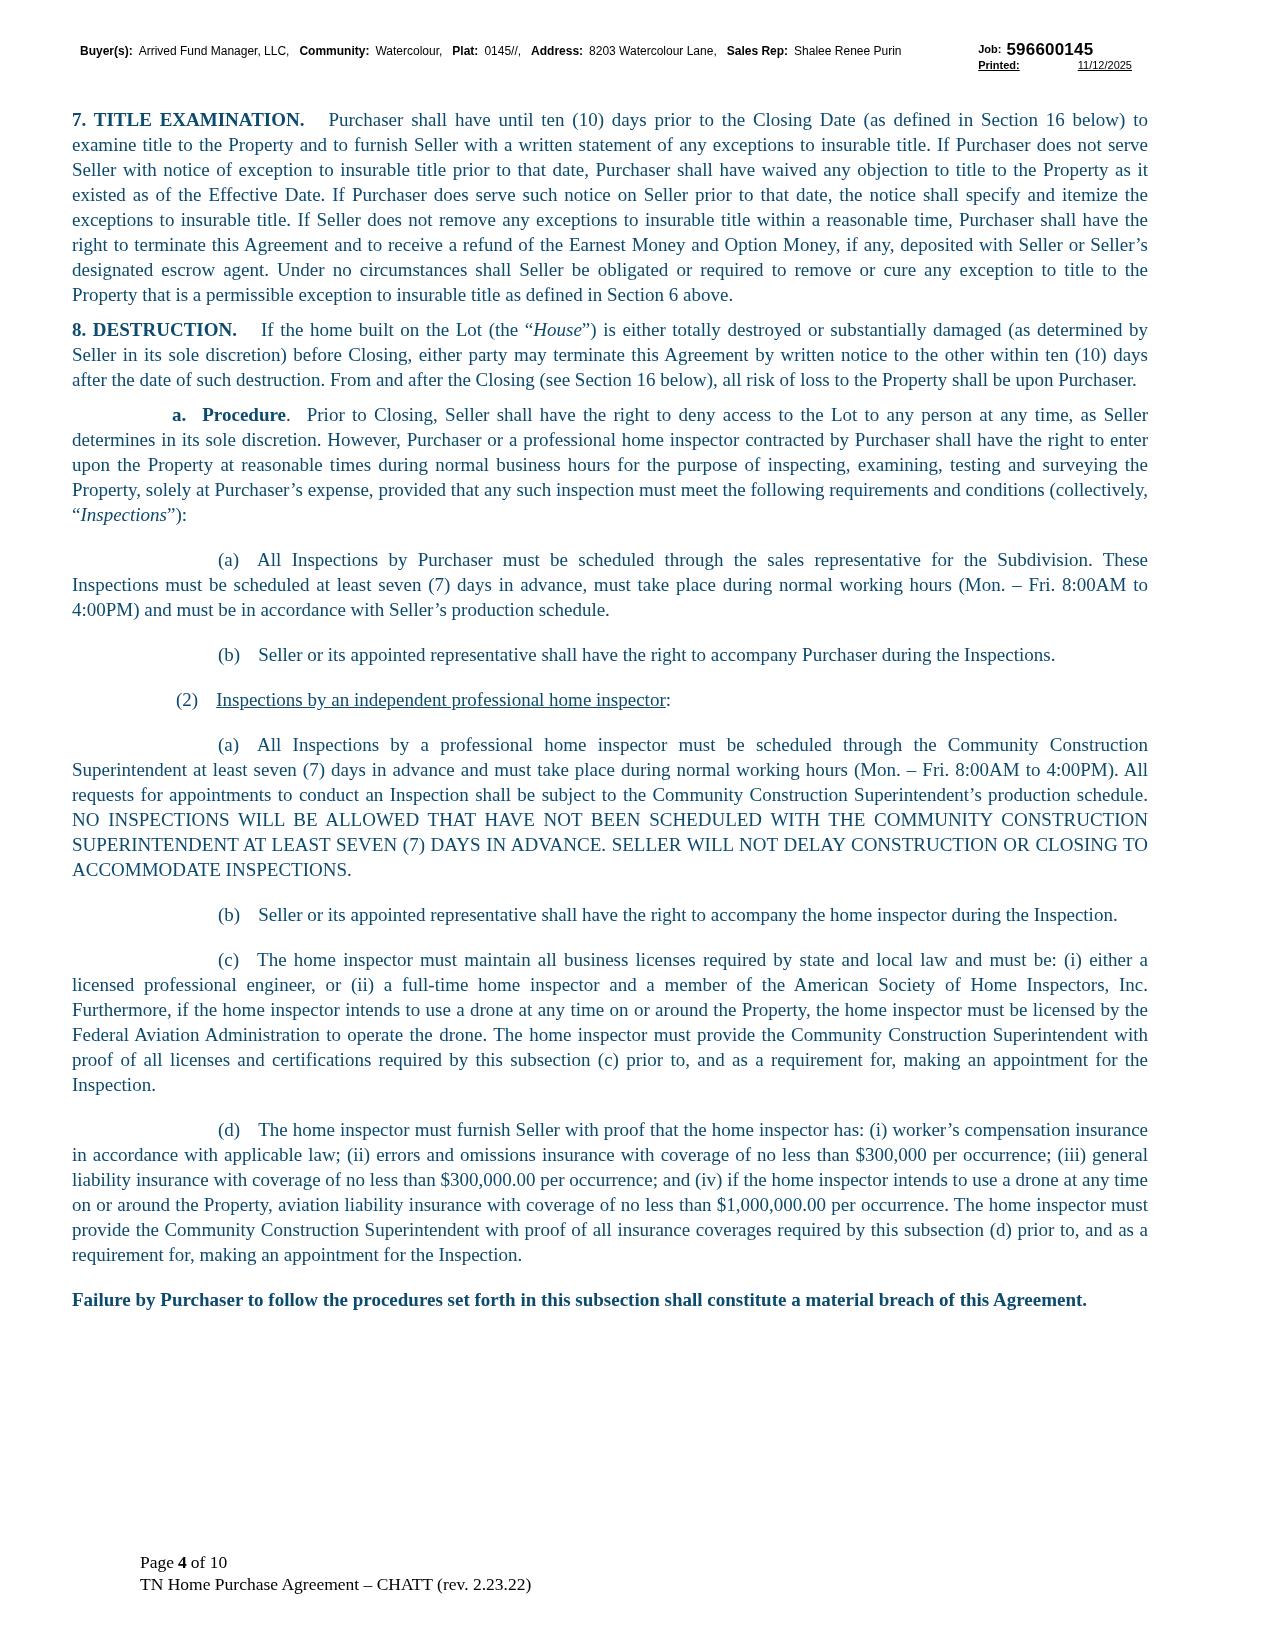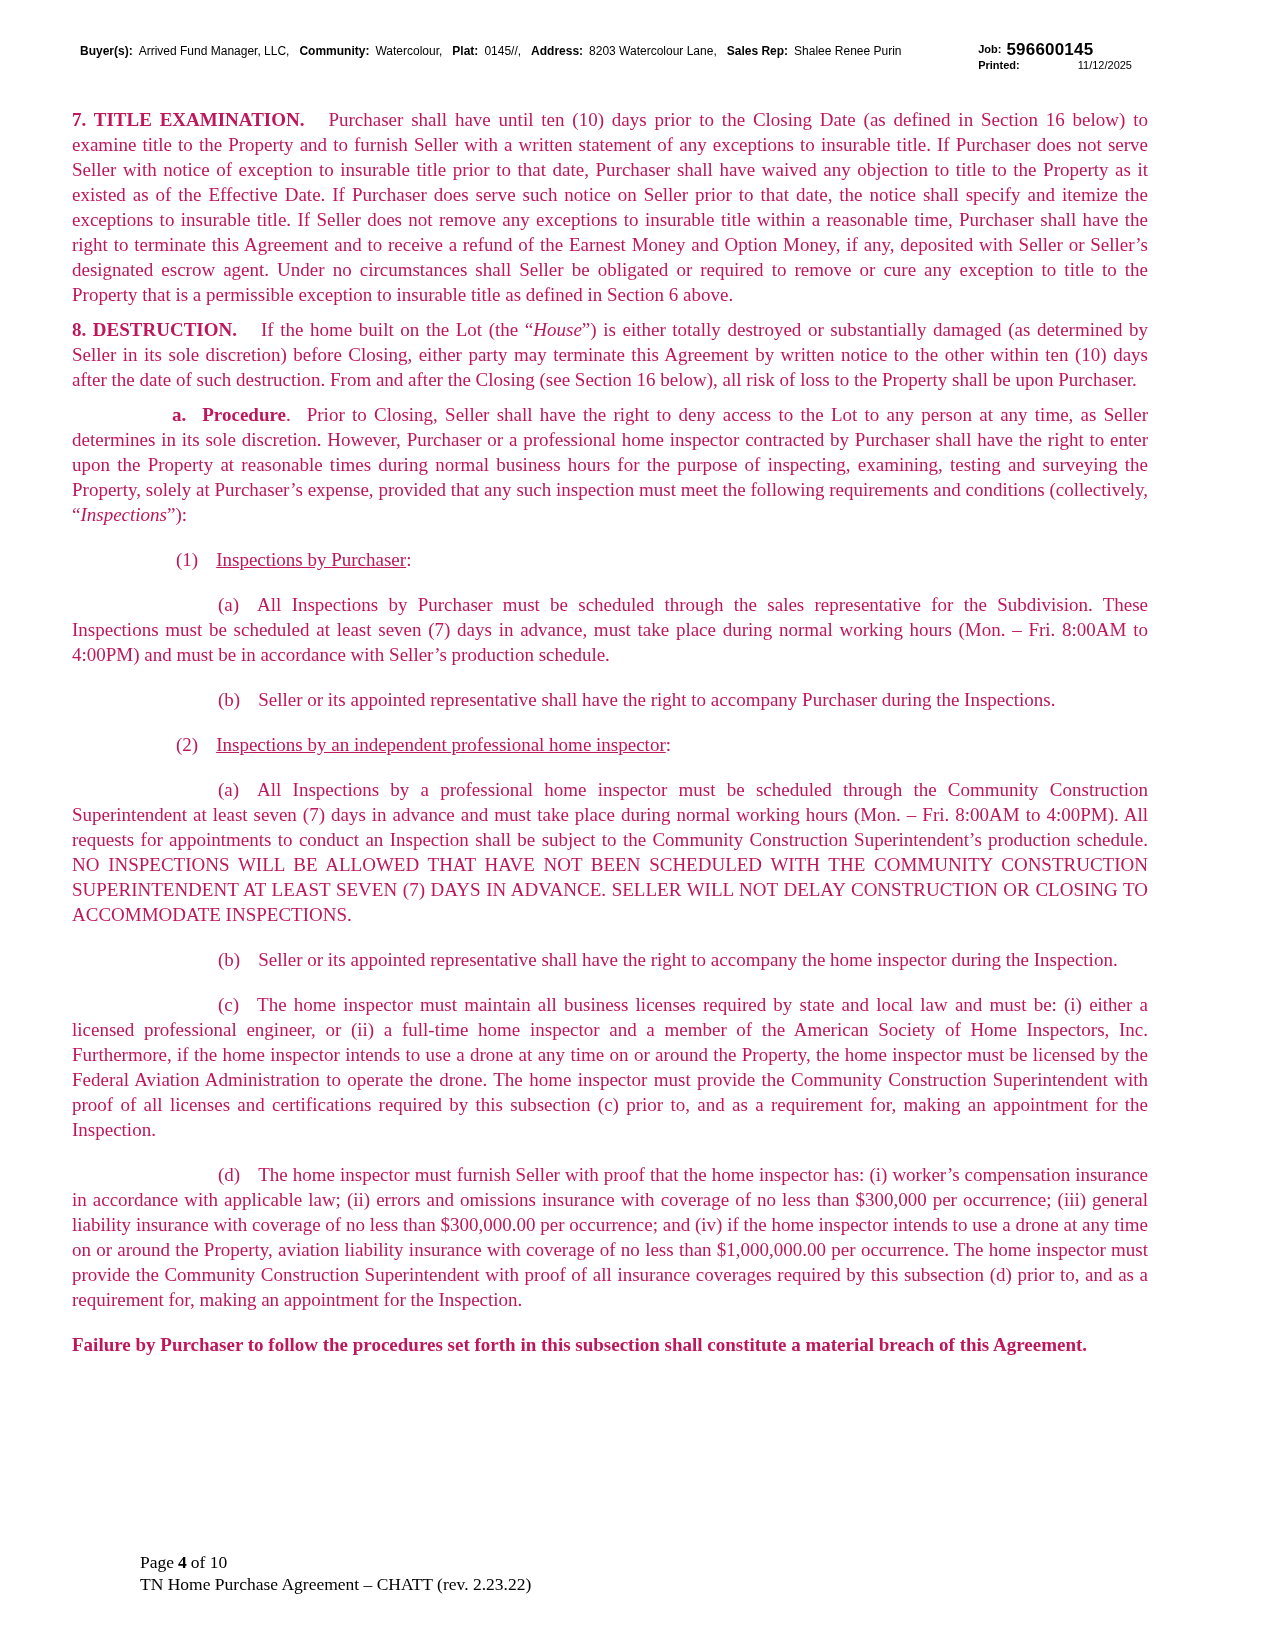--- a/index.html
+++ b/index.html
@@ -28,35 +28,35 @@
     font-size: 12px;
     line-height: 15px;
   }
   .header-meta { padding-top: 2px; }
   .hlabel { font-weight: bold; margin-right: 6px; }
   .hvalue { margin-right: 10px; }
   .header-job { text-align: left; white-space: nowrap; }
   .job-row { display: flex; align-items: flex-start; gap: 5px; }
   .job-label { font-weight: bold; font-size: 11px; }
   .job-number { font-weight: bold; font-size: 17px; letter-spacing: 0.2px; }
-  .printed-row { display: flex; align-items: baseline; gap: 10px; margin-top: 1px; }
+  .printed-row { display: flex; align-items: baseline; gap: 10px; margin-top: 1px; text-decoration: underline; }
   .printed-label { font-weight: bold; font-size: 11px; }
   .printed-value { font-size: 11px; margin-left: 48px; }
 
   
   .doc-body {
     position: absolute;
     top: 107px;
     left: 72px;
     width: 1076px;
     font-family: "Liberation Serif", serif;
     font-size: 19px;
     line-height: 25px;
     text-align: justify;
-    color: #be185d;
+    color: #0c4a6e;
   }
   p.para { margin: 0 0 10px 0; }
   p.para-lg { margin: 0 0 20px 0; }
   .ind-proc { text-indent: 100px; }
   .ind-num { text-indent: 104px; }
   .ind-sub { text-indent: 146px; }
   .b { font-weight: bold; }
   .i { font-style: italic; }
   .u { text-decoration: underline; }
   .tab { display: inline-block; }
@@ -111,23 +111,20 @@
 
     <p class="para">
       <span class="b">8. DESTRUCTION.</span><span class="tab t24"></span><span>If the home built on the Lot (the “</span><span class="i">House</span><span>”) is either totally destroyed or substantially damaged (as determined by Seller in its sole discretion) before Closing, either party may terminate this Agreement by written notice to the other within ten (10) days after the date of such destruction. From and after the Closing (see Section 16 below), all risk of loss to the Property shall be upon Purchaser.</span>
     </p>
 
 
     <p class="para-lg ind-proc">
       <span class="b">a.</span><span class="tab t16"></span><span class="b">Procedure</span><span>.</span><span class="tab t16"></span><span>Prior to Closing, Seller shall have the right to deny access to the Lot to any person at any time, as Seller determines in its sole discretion. However, Purchaser or a professional home inspector contracted by Purchaser shall have the right to enter upon the Property at reasonable times during normal business hours for the purpose of inspecting, examining, testing and surveying the Property, solely at Purchaser’s expense, provided that any such inspection must meet the following requirements and conditions (collectively, “</span><span class="i">Inspections</span><span>”):</span>
     </p>
 
-    <p class="para-lg ind-num">
-      <span>(1)</span><span class="tab t18"></span><span class="u">Inspections by Purchaser</span><span>:</span>
-    </p>
 
     <p class="para-lg ind-sub">
       <span>(a)</span><span class="tab t18"></span><span>All Inspections by Purchaser must be scheduled through the sales representative for the Subdivision. These Inspections must be scheduled at least seven (7) days in advance, must take place during normal working hours (Mon. – Fri. 8:00AM to 4:00PM) and must be in accordance with Seller’s production schedule.</span>
     </p>
 
     <p class="para-lg ind-sub">
       <span>(b)</span><span class="tab t18"></span><span>Seller or its appointed representative shall have the right to accompany Purchaser during the Inspections.</span>
     </p>
 
     <p class="para-lg ind-num">

